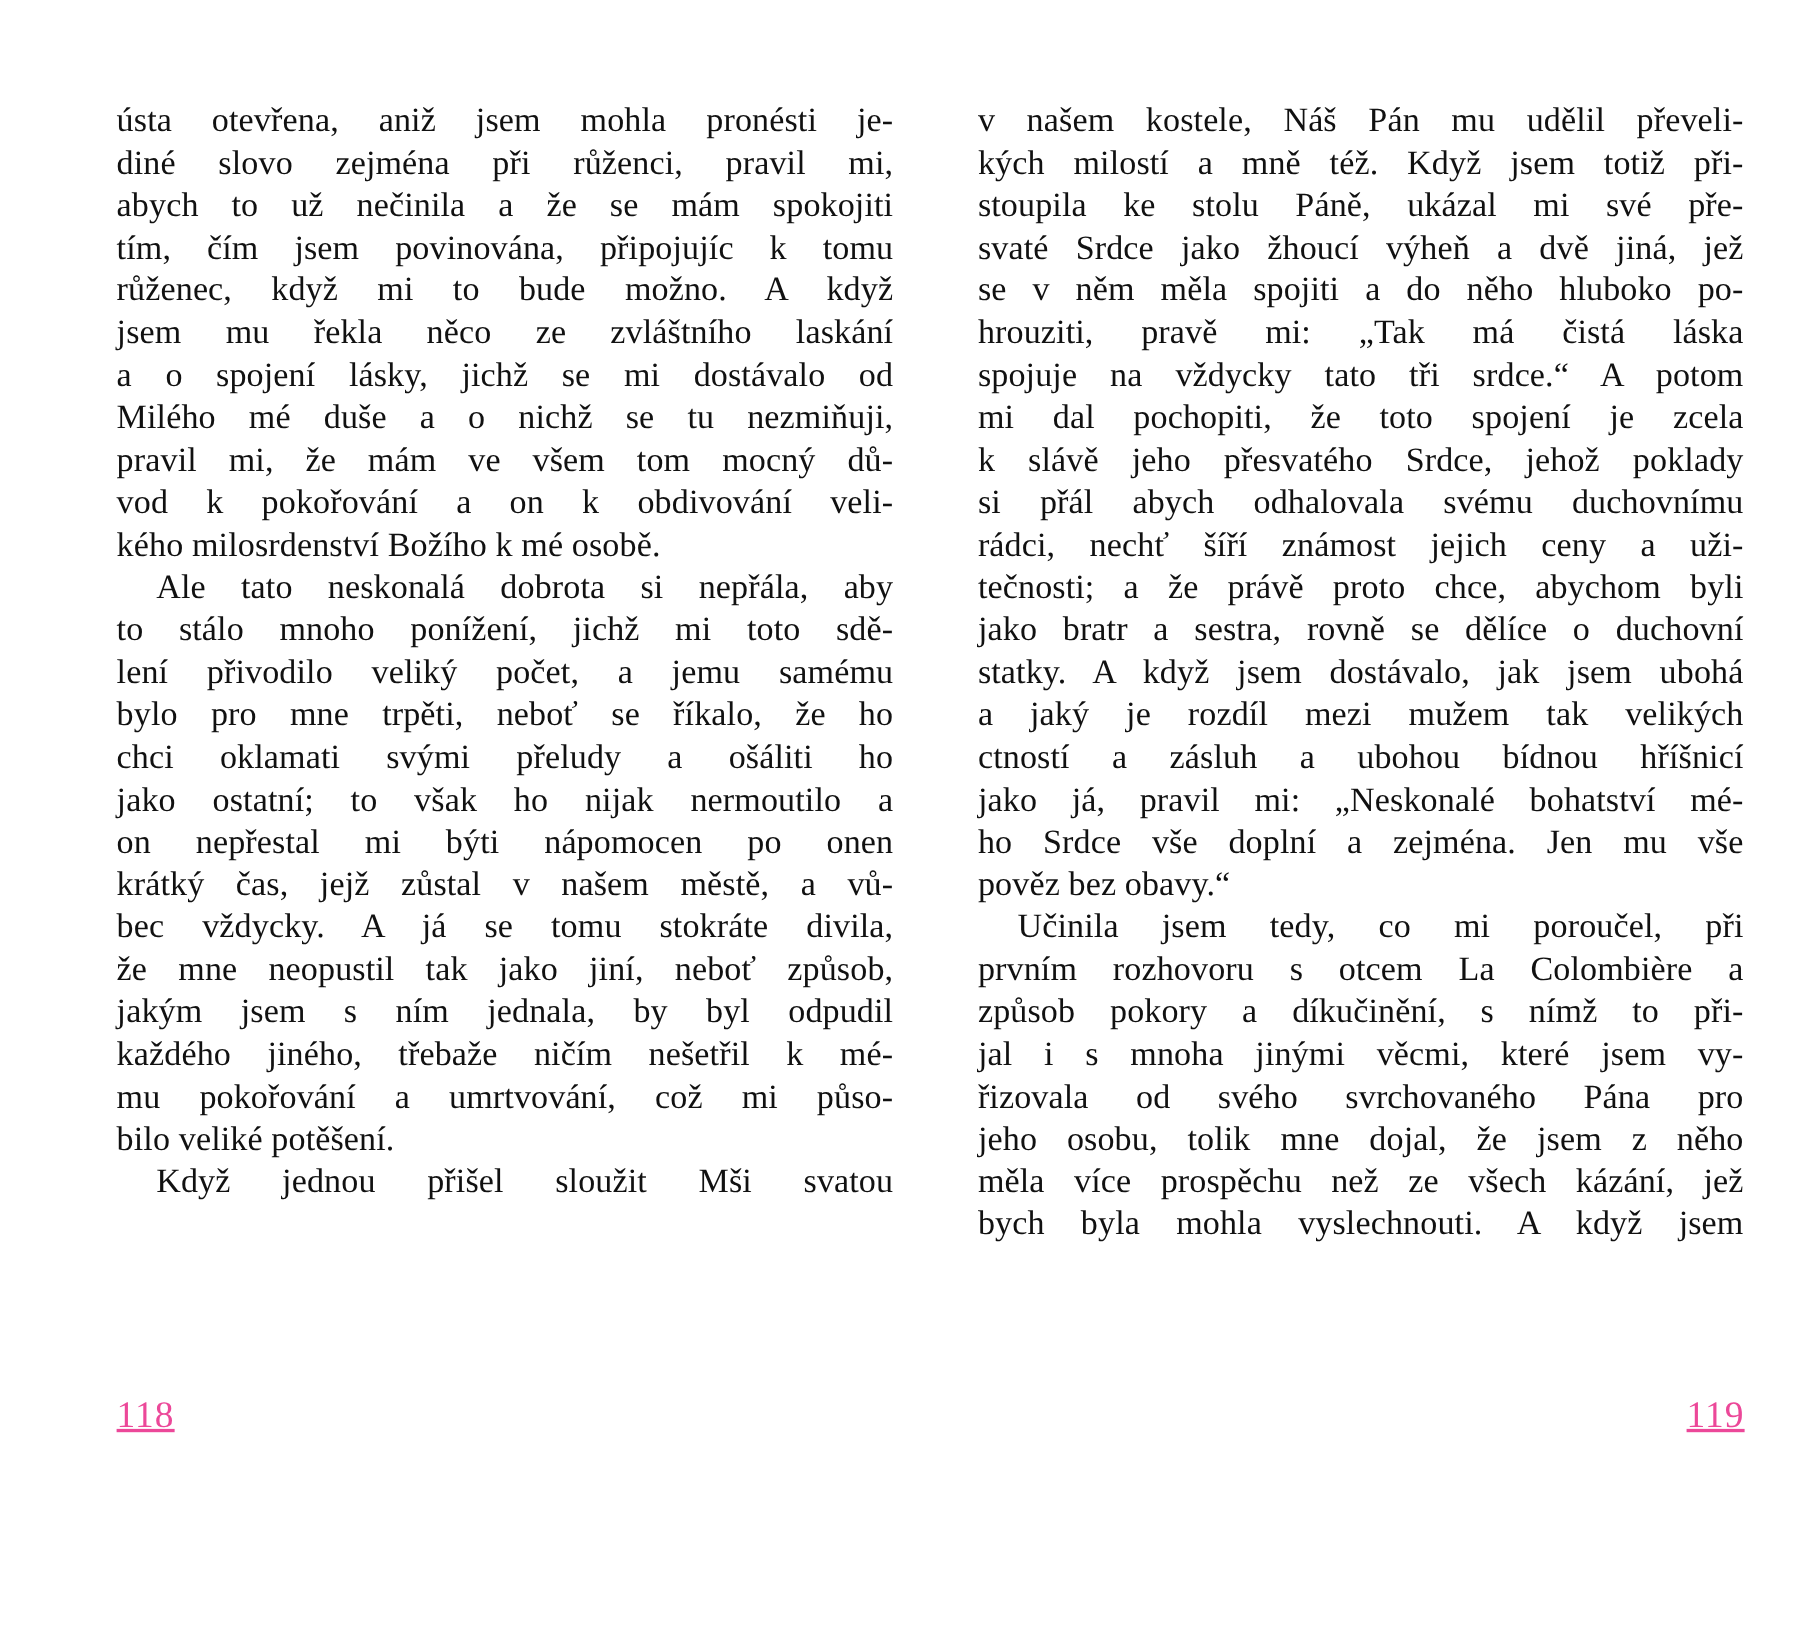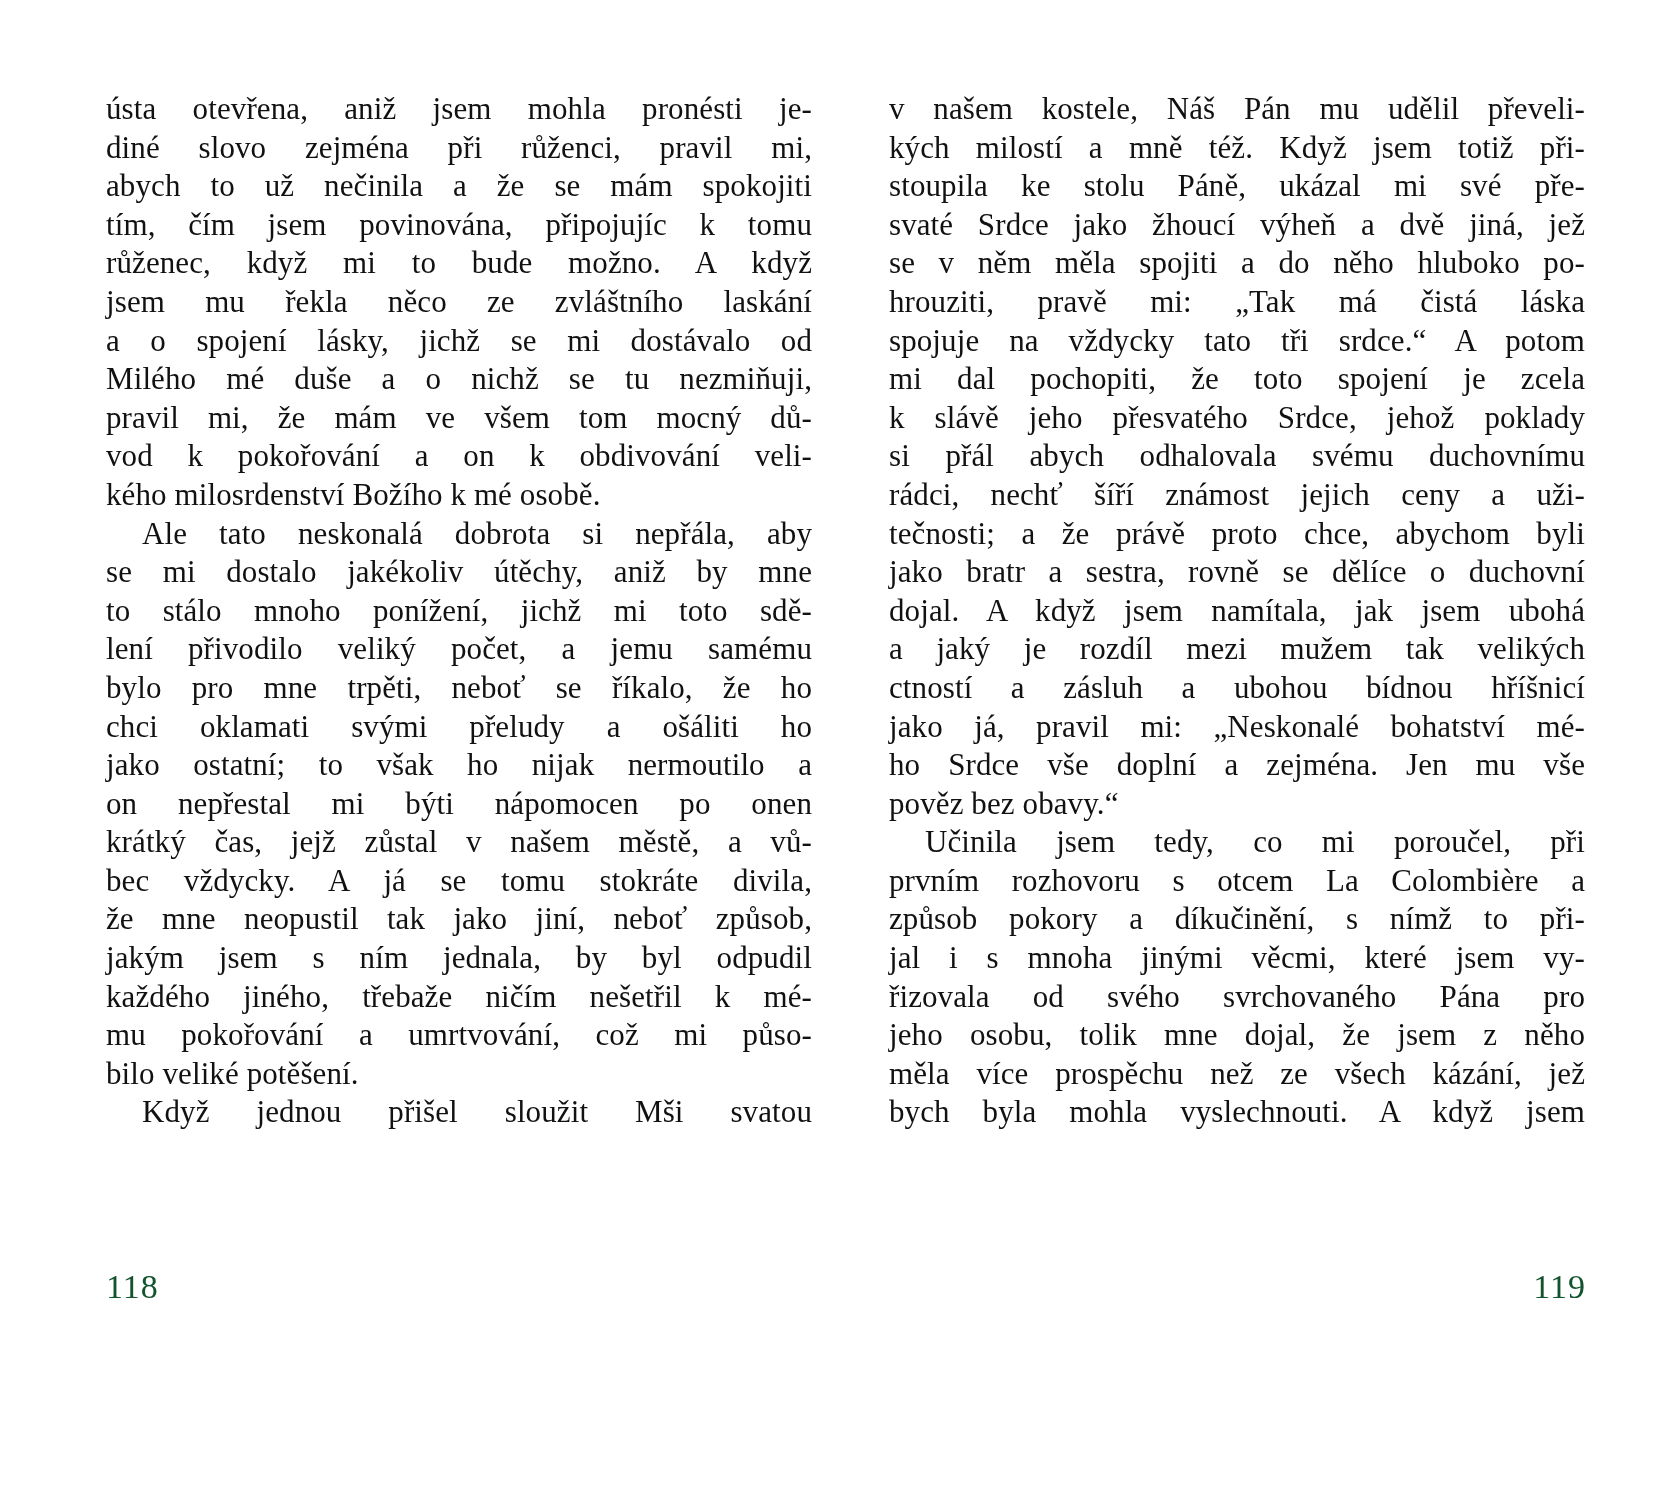--- a/index.html
+++ b/index.html
@@ -22,22 +22,23 @@
     text-align-last: justify;
     letter-spacing: 0.1px;
   }
   .line.last { text-align-last: left; }
   .line.indent { padding-left: 36px; }
   .page-number {
     position: absolute;
     top: 1268px;
     font-family: "Liberation Serif", "DejaVu Serif", serif;
     font-size: 34px;
-    color: #14532d;
+    color: #ec4899;
     letter-spacing: 1px;
+    text-decoration: underline;
   }
   .page-left .page-number { left: 65px; }
   .page-right .page-number { right: 68px; text-align: center; }
 </style>
 </head>
 <body>
 
 <div class="page page-left">
   <div class="column">
     <span class="line">ústa otevřena, aniž jsem mohla pronésti je-</span>
@@ -45,21 +46,20 @@
     <span class="line">abych to už nečinila a že se mám spokojiti</span>
     <span class="line">tím, čím jsem povinována, připojujíc k tomu</span>
     <span class="line">růženec, když mi to bude možno. A když</span>
     <span class="line">jsem mu řekla něco ze zvláštního laskání</span>
     <span class="line">a o spojení lásky, jichž se mi dostávalo od</span>
     <span class="line">Milého mé duše a o nichž se tu nezmiňuji,</span>
     <span class="line">pravil mi, že mám ve všem tom mocný dů-</span>
     <span class="line">vod k pokořování a on k obdivování veli-</span>
     <span class="line last">kého milosrdenství Božího k mé osobě.</span>
     <span class="line indent">Ale tato neskonalá dobrota si nepřála, aby</span>
-    <span class="line">se mi dostalo jakékoliv útěchy, aniž by mne</span>
     <span class="line">to stálo mnoho ponížení, jichž mi toto sdě-</span>
     <span class="line">lení přivodilo veliký počet, a jemu samému</span>
     <span class="line">bylo pro mne trpěti, neboť se říkalo, že ho</span>
     <span class="line">chci oklamati svými přeludy a ošáliti ho</span>
     <span class="line">jako ostatní; to však ho nijak nermoutilo a</span>
     <span class="line">on nepřestal mi býti nápomocen po onen</span>
     <span class="line">krátký čas, jejž zůstal v našem městě, a vů-</span>
     <span class="line">bec vždycky. A já se tomu stokráte divila,</span>
     <span class="line">že mne neopustil tak jako jiní, neboť způsob,</span>
     <span class="line">jakým jsem s ním jednala, by byl odpudil</span>
@@ -79,21 +79,21 @@
     <span class="line">svaté Srdce jako žhoucí výheň a dvě jiná, jež</span>
     <span class="line">se v něm měla spojiti a do něho hluboko po-</span>
     <span class="line">hrouziti, pravě mi: „Tak má čistá láska</span>
     <span class="line">spojuje na vždycky tato tři srdce.“ A potom</span>
     <span class="line">mi dal pochopiti, že toto spojení je zcela</span>
     <span class="line">k slávě jeho přesvatého Srdce, jehož poklady</span>
     <span class="line">si přál abych odhalovala svému duchovnímu</span>
     <span class="line">rádci, nechť šíří známost jejich ceny a uži-</span>
     <span class="line">tečnosti; a že právě proto chce, abychom byli</span>
     <span class="line">jako bratr a sestra, rovně se dělíce o duchovní</span>
-    <span class="line">dojal. A když jsem namítala, jak jsem ubohá</span>
+    <span class="line">statky. A když jsem dostávalo, jak jsem ubohá</span>
     <span class="line">a jaký je rozdíl mezi mužem tak velikých</span>
     <span class="line">ctností a zásluh a ubohou bídnou hříšnicí</span>
     <span class="line">jako já, pravil mi: „Neskonalé bohatství mé-</span>
     <span class="line">ho Srdce vše doplní a zejména. Jen mu vše</span>
     <span class="line last">pověz bez obavy.“</span>
     <span class="line indent">Učinila jsem tedy, co mi poroučel, při</span>
     <span class="line">prvním rozhovoru s otcem La Colombière a</span>
     <span class="line">způsob pokory a díkučinění, s nímž to při-</span>
     <span class="line">jal i s mnoha jinými věcmi, které jsem vy-</span>
     <span class="line">řizovala od svého svrchovaného Pána pro</span>

